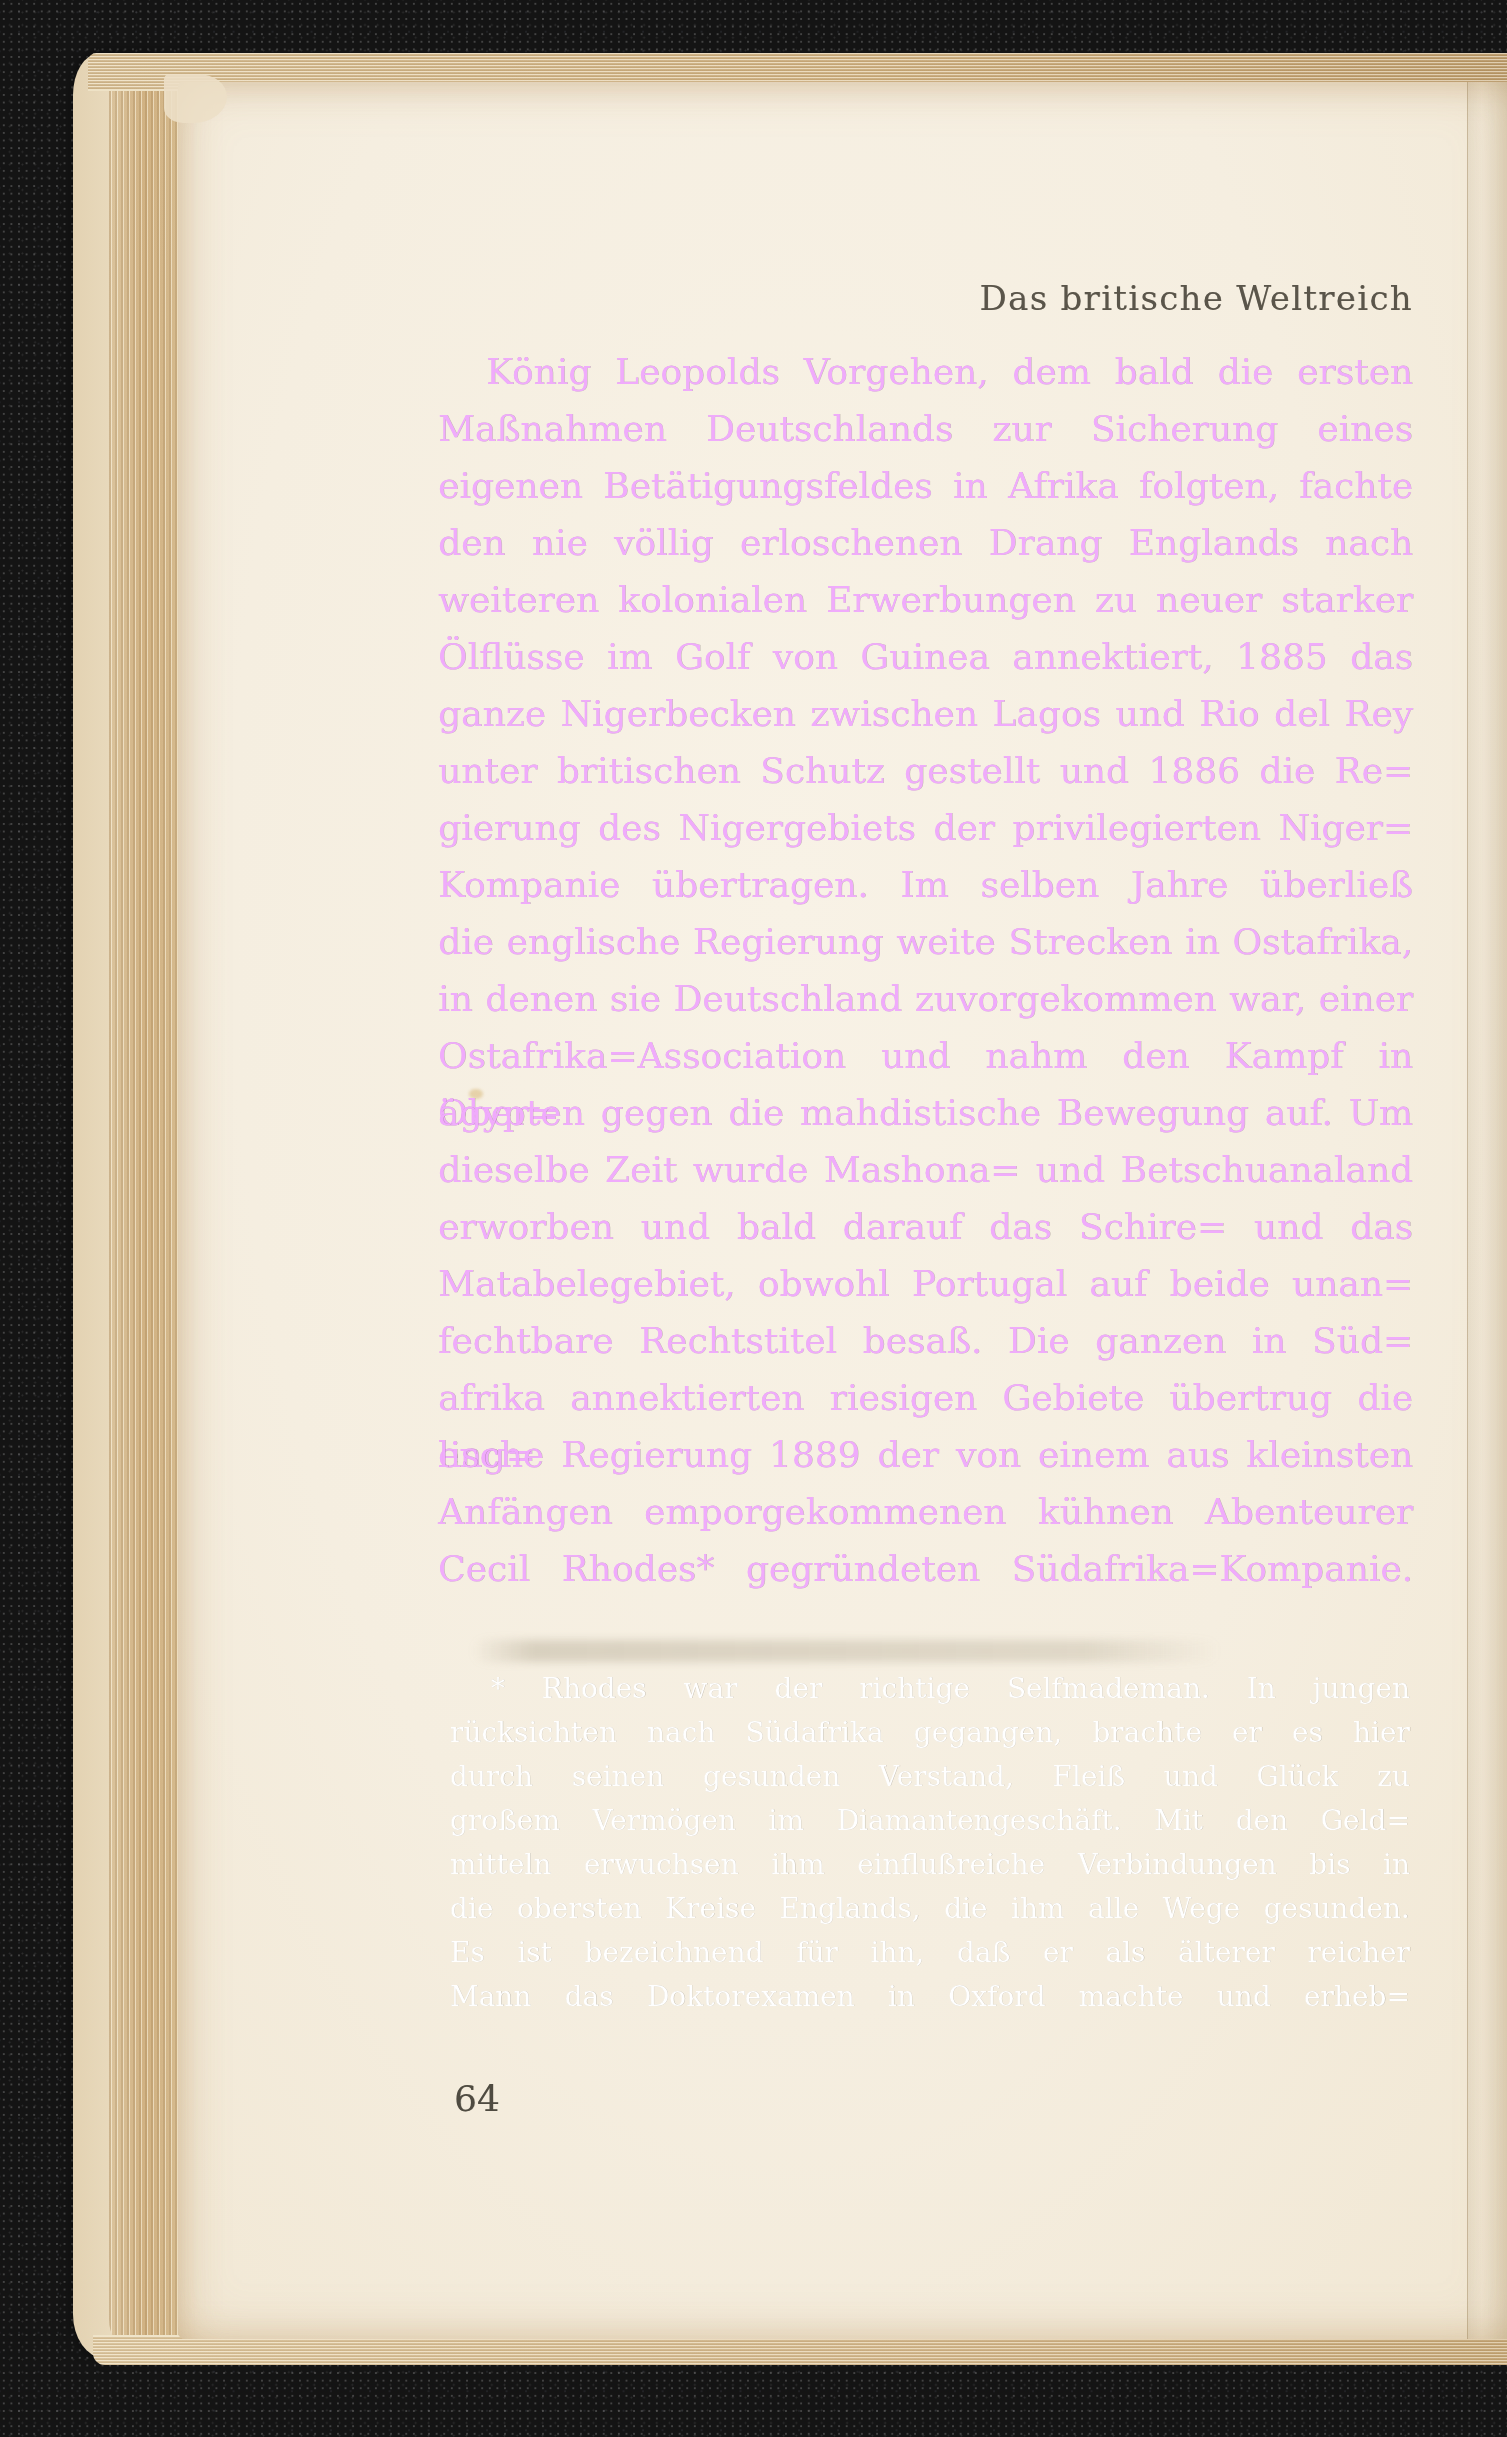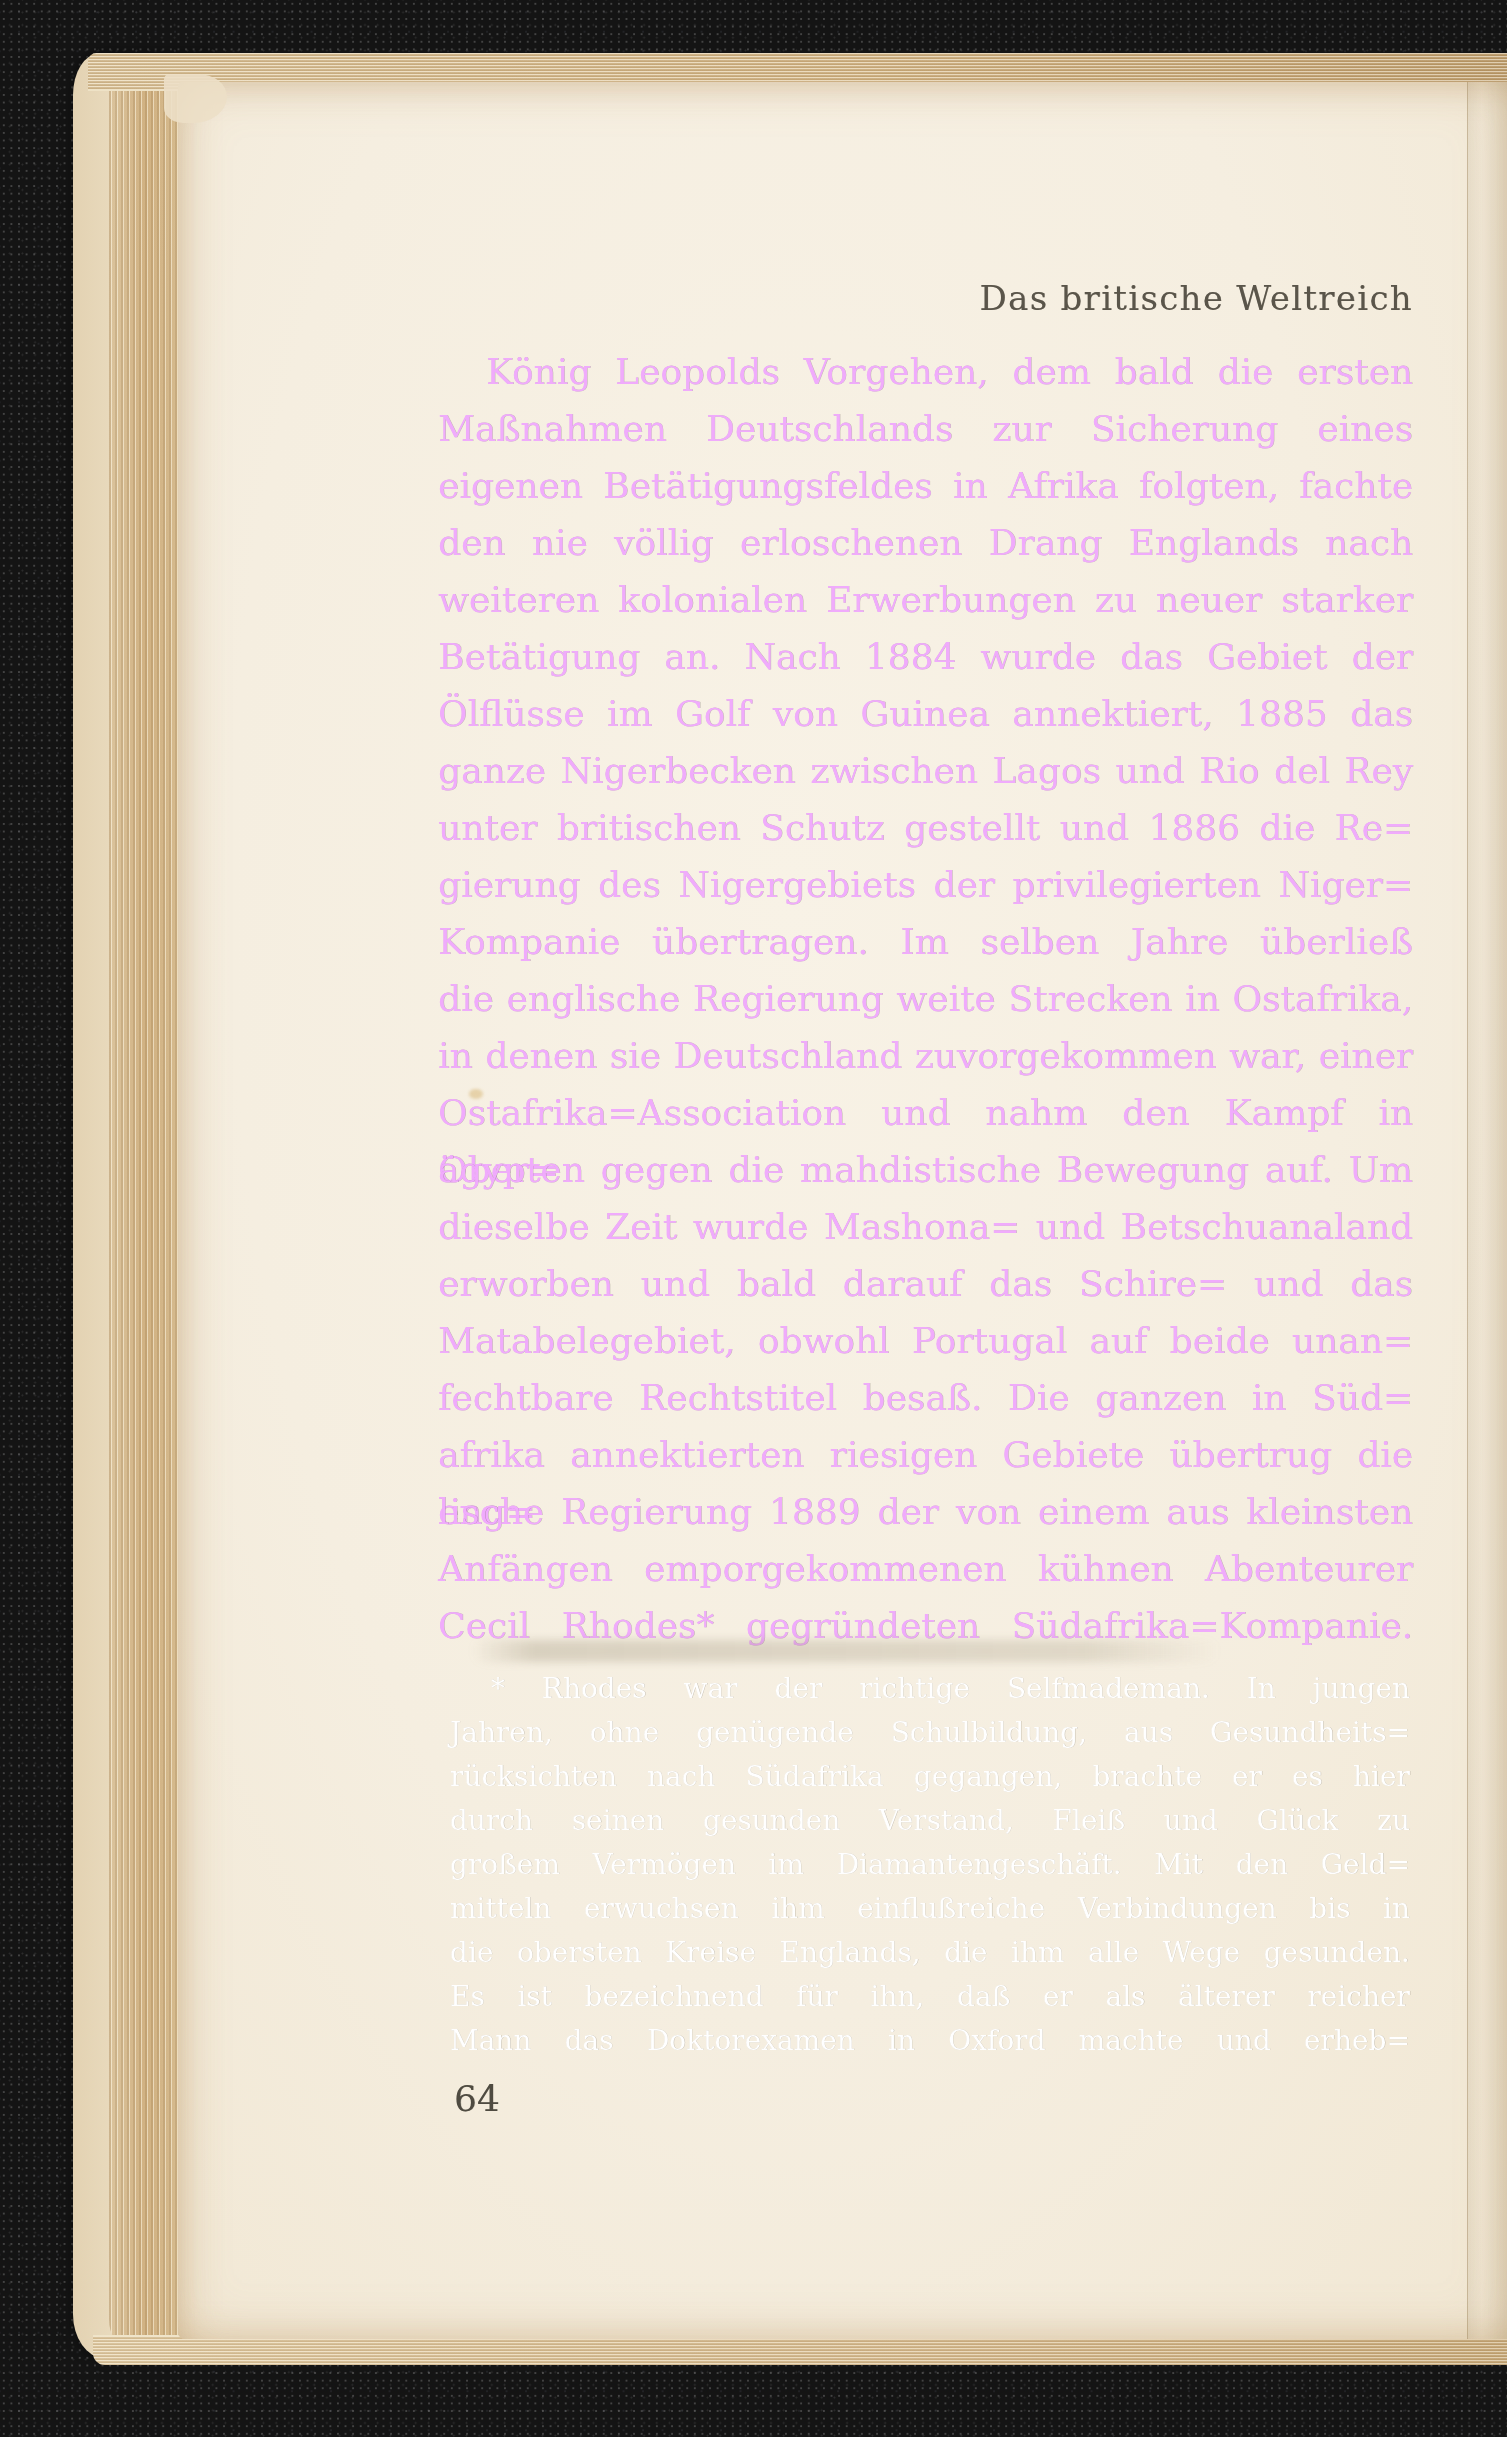--- a/index.html
+++ b/index.html
@@ -210,21 +210,20 @@
   <div class="stain"></div>
 
   <div class="running-head">Das britische Weltreich</div>
 
   <div class="body-text">
     <div class="body-line indent">König Leopolds Vorgehen, dem bald die ersten</div>
     <div class="body-line">Maßnahmen Deutschlands zur Sicherung eines</div>
     <div class="body-line">eigenen Betätigungsfeldes in Afrika folgten, fachte</div>
     <div class="body-line">den nie völlig erloschenen Drang Englands nach</div>
     <div class="body-line">weiteren kolonialen Erwerbungen zu neuer starker</div>
-    <div class="body-line">Betätigung an. Nach 1884 wurde das Gebiet der</div>
     <div class="body-line">Ölflüsse im Golf von Guinea annektiert, 1885 das</div>
     <div class="body-line">ganze Nigerbecken zwischen Lagos und Rio del Rey</div>
     <div class="body-line">unter britischen Schutz gestellt und 1886 die Re=</div>
     <div class="body-line">gierung des Nigergebiets der privilegierten Niger=</div>
     <div class="body-line">Kompanie übertragen. Im selben Jahre überließ</div>
     <div class="body-line">die englische Regierung weite Strecken in Ostafrika,</div>
     <div class="body-line">in denen sie Deutschland zuvorgekommen war, einer</div>
     <div class="body-line">Ostafrika=Association und nahm den Kampf in Ober=</div>
     <div class="body-line">ägypten gegen die mahdistische Bewegung auf. Um</div>
     <div class="body-line">dieselbe Zeit wurde Mashona= und Betschuanaland</div>
@@ -234,21 +233,20 @@
     <div class="body-line">afrika annektierten riesigen Gebiete übertrug die eng=</div>
     <div class="body-line">lische Regierung 1889 der von einem aus kleinsten</div>
     <div class="body-line">Anfängen emporgekommenen kühnen Abenteurer</div>
     <div class="body-line">Cecil Rhodes* gegründeten Südafrika=Kompanie.</div>
   </div>
 
   <div class="ghost"></div>
 
   <div class="footnote">
     <div class="footnote-line indent-fn">* Rhodes war der richtige Selfmademan. In jungen</div>
-    <div class="footnote-line">Jahren, ohne genügende Schulbildung, aus Gesundheits=</div>
     <div class="footnote-line">rücksichten nach Südafrika gegangen, brachte er es hier</div>
     <div class="footnote-line">durch seinen gesunden Verstand, Fleiß und Glück zu</div>
     <div class="footnote-line">großem Vermögen im Diamantengeschäft. Mit den Geld=</div>
     <div class="footnote-line">mitteln erwuchsen ihm einflußreiche Verbindungen bis in</div>
     <div class="footnote-line">die obersten Kreise Englands, die ihm alle Wege gesunden.</div>
     <div class="footnote-line">Es ist bezeichnend für ihn, daß er als älterer reicher</div>
     <div class="footnote-line">Mann das Doktorexamen in Oxford machte und erheb=</div>
   </div>
 
   <div class="page-number">64</div>

